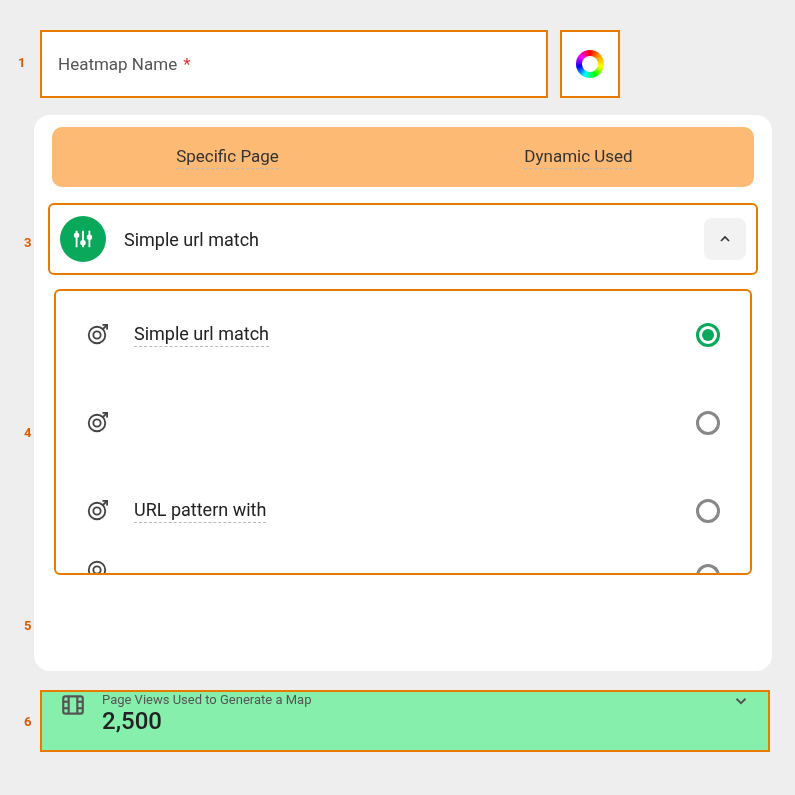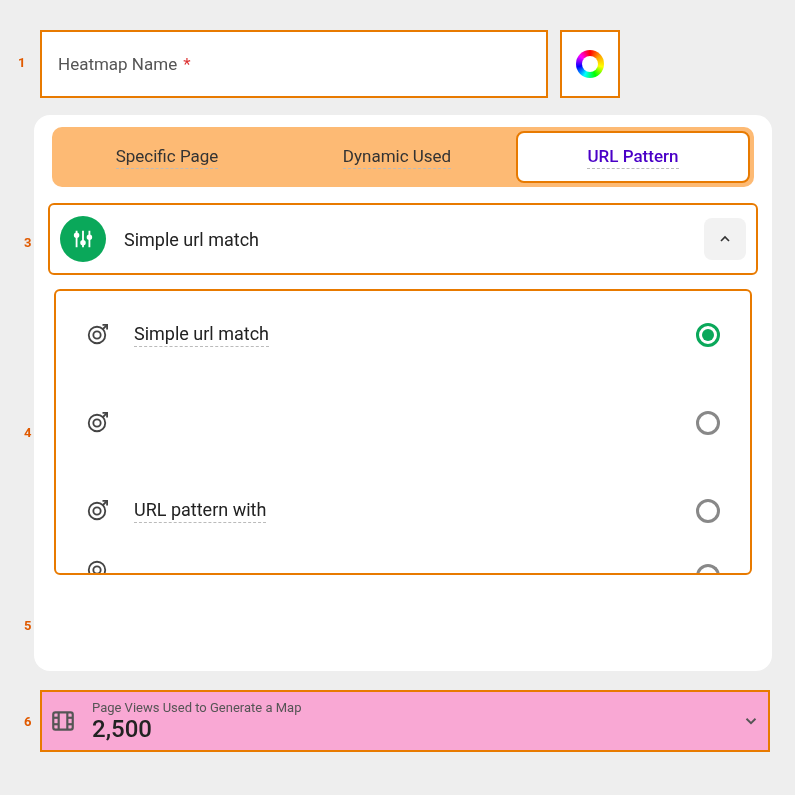--- a/index.html
+++ b/index.html
@@ -188,24 +188,24 @@
   }
 
   
   .pageviews {
     position: absolute;
     top: 690px;
     left: 40px;
     width: 730px;
     height: 62px;
     border: 2px solid #e87a00;
-    background: #f9a8d4;
-    display: flex;
-    align-items: center;
-    padding: 0 8px;
+    background: #86efac;
+    display: flex;
+    align-items: flex-start;
+    padding: 0 18px;
   }
   .pv-icon { width: 26px; height: 26px; margin-right: 16px; color: #555; }
   .pv-text { display: flex; flex-direction: column; }
   .pv-label { font-size: 13px; color: #555; }
   .pv-value { font-size: 24px; color: #222; font-weight: 500; }
   .pv-chev { margin-left: auto; color: #555; }
 
   svg { display: block; }
 </style>
 </head>
@@ -229,23 +229,20 @@
 </div>
 
 <div class="panel">
 
   <div class="tabs">
     <div class="tab">
       <span>Specific Page</span>
     </div>
     <div class="tab">
       <span>Dynamic Used</span>
-    </div>
-    <div class="tab active">
-      <span>URL Pattern</span>
     </div>
   </div>
 
   <div class="dd-header">
     <div class="dd-icon">
       <svg width="22" height="22" viewBox="0 0 24 24" fill="none" stroke="#fff" stroke-width="2">
         <line x1="5" y1="3" x2="5" y2="21"></line>
           <circle cx="5" cy="8" r="2" fill="#fff"></circle>
         <line x1="12" y1="3" x2="12" y2="21"></line>
           <circle cx="12" cy="16" r="2" fill="#fff"></circle>

